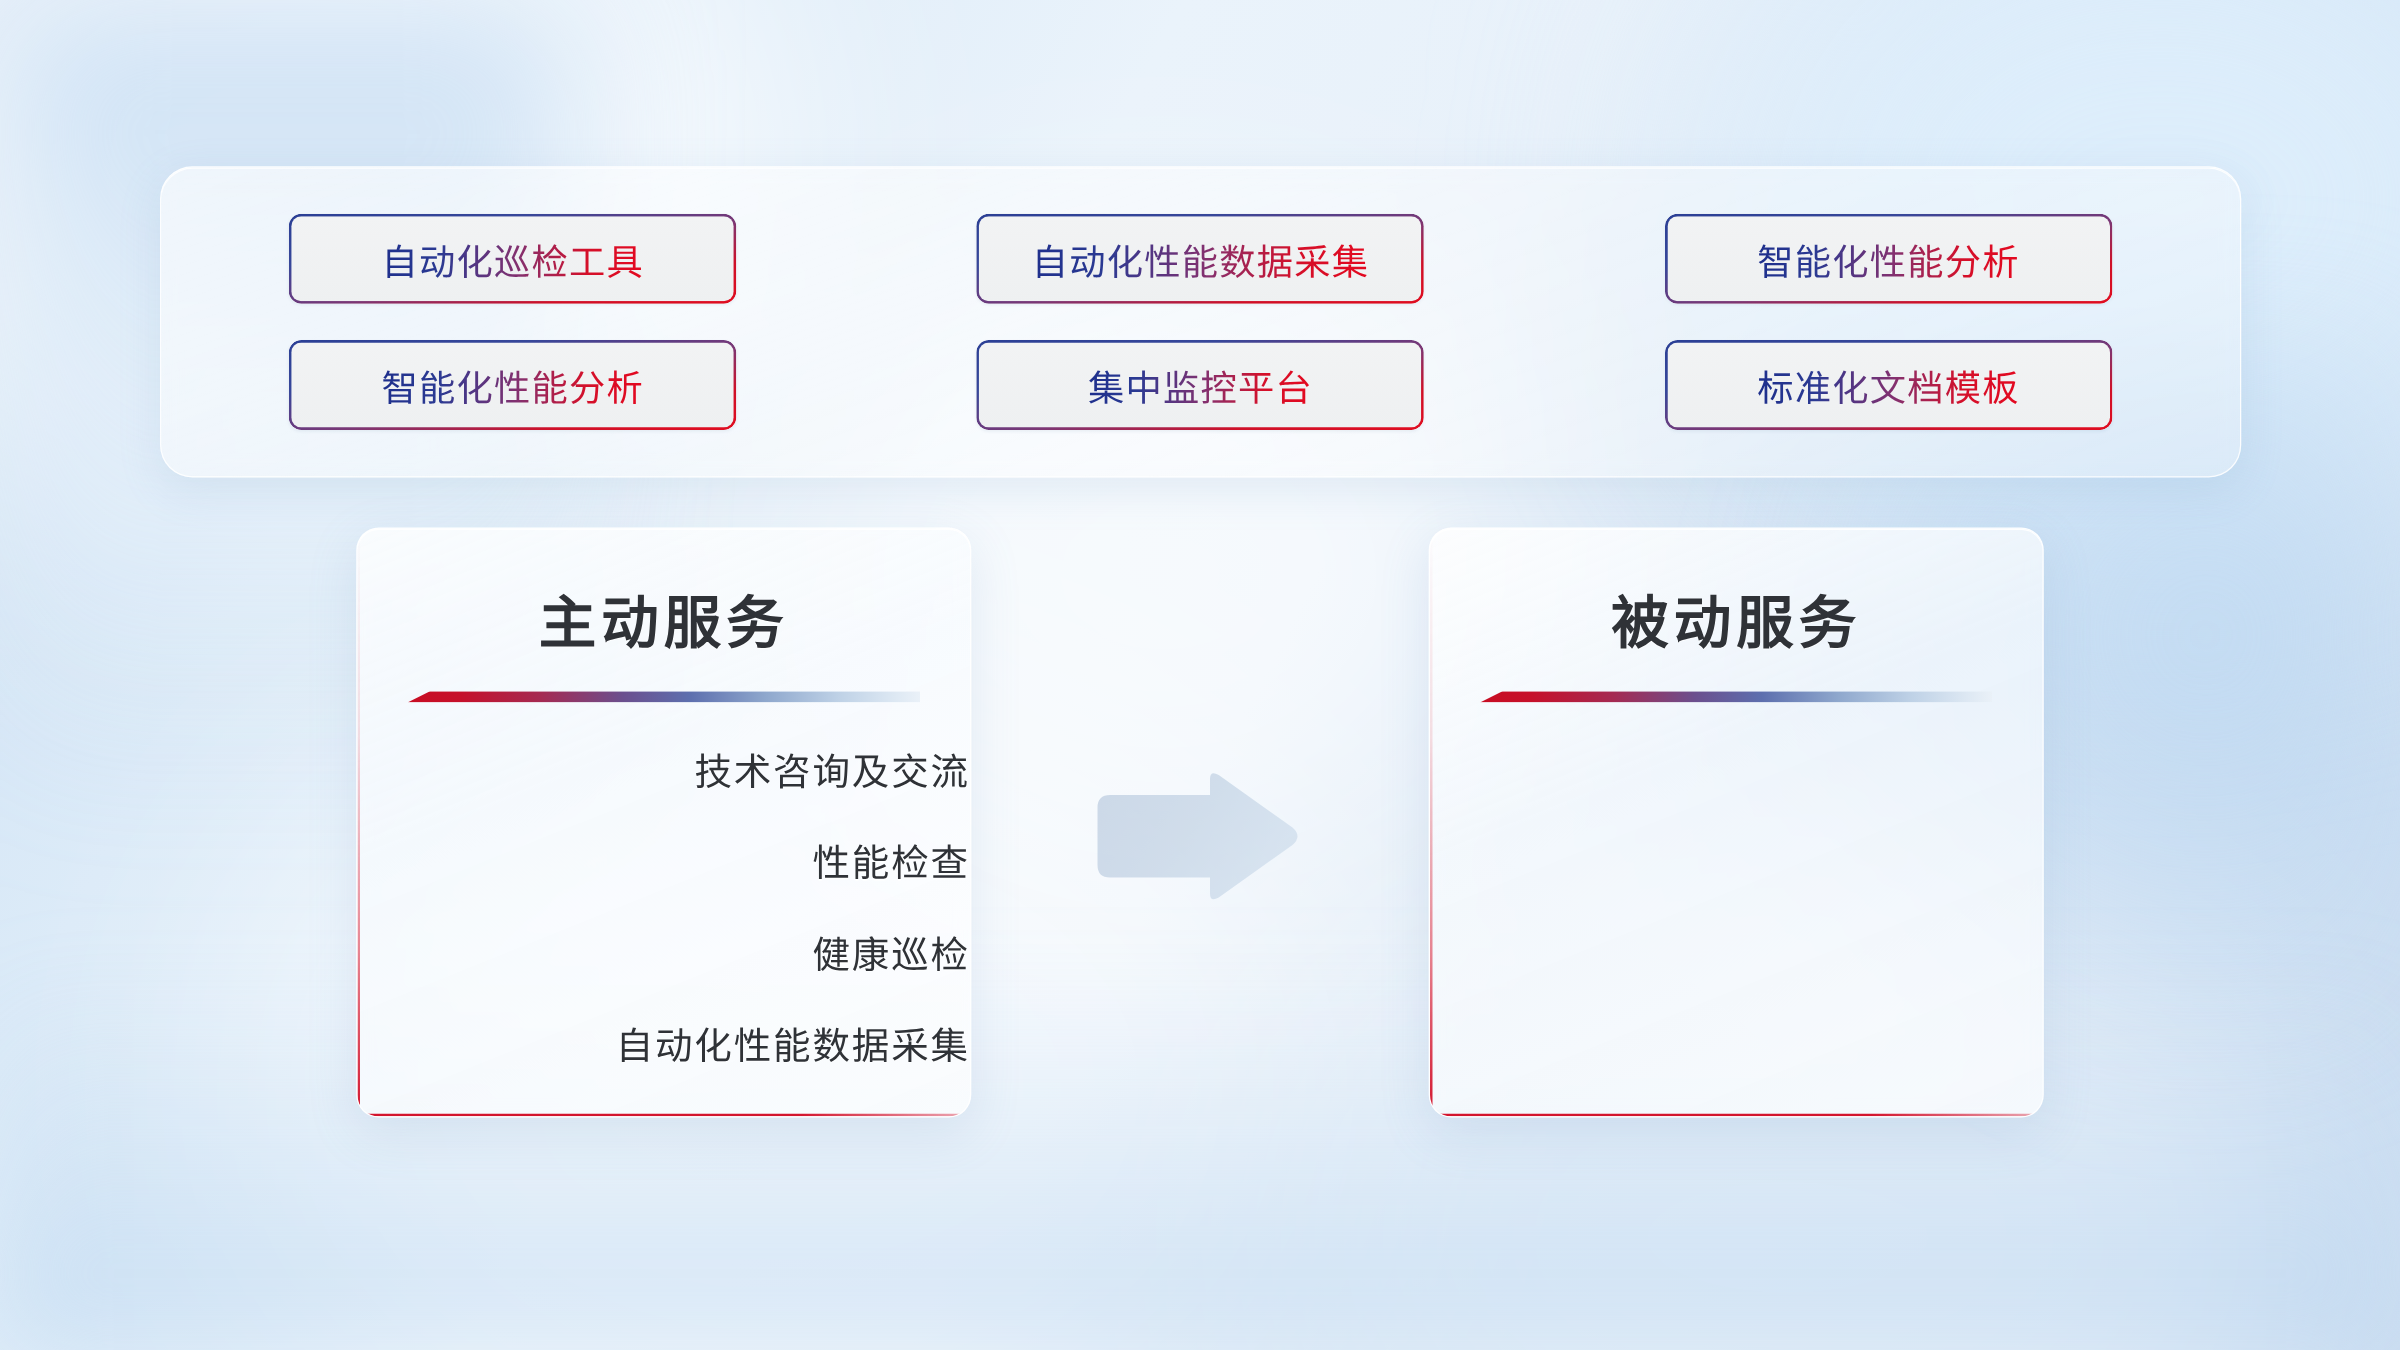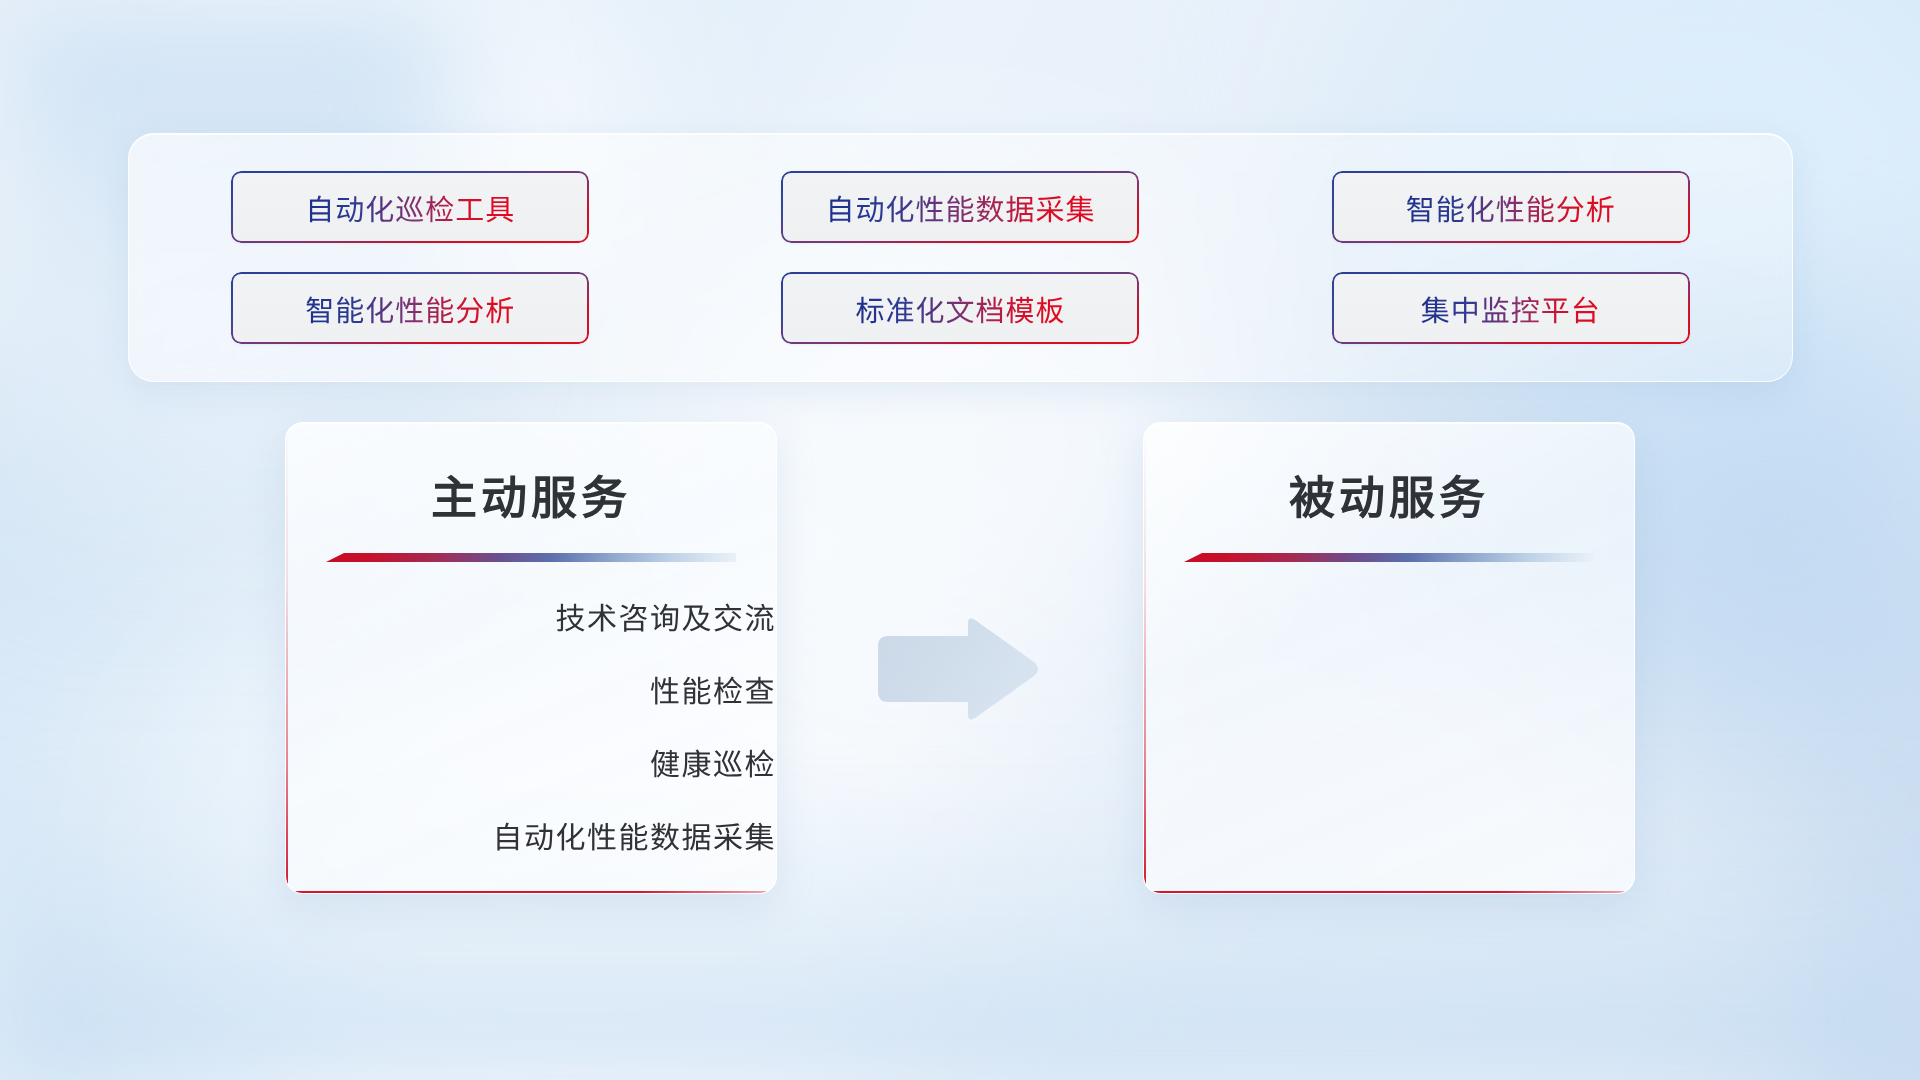--- a/index.html
+++ b/index.html
@@ -152,24 +152,24 @@
   <div class="pill">
     <span class="pill-label">自动化性能数据采集</span>
   </div>
   <div class="pill">
     <span class="pill-label">智能化性能分析</span>
   </div>
   <div class="pill">
     <span class="pill-label">智能化性能分析</span>
   </div>
   <div class="pill">
+    <span class="pill-label">集中监控平台</span>
+  </div>
+  <div class="pill">
     <span class="pill-label">标准化文档模板</span>
-  </div>
-  <div class="pill">
-    <span class="pill-label">集中监控平台</span>
   </div>
 </div>
 
 <div class="card left">
   <div class="card-accent-left"></div>
   <div class="card-accent-bottom"></div>
 
   <h2 class="card-title">主动服务</h2>
 
   <div class="card-divider">

